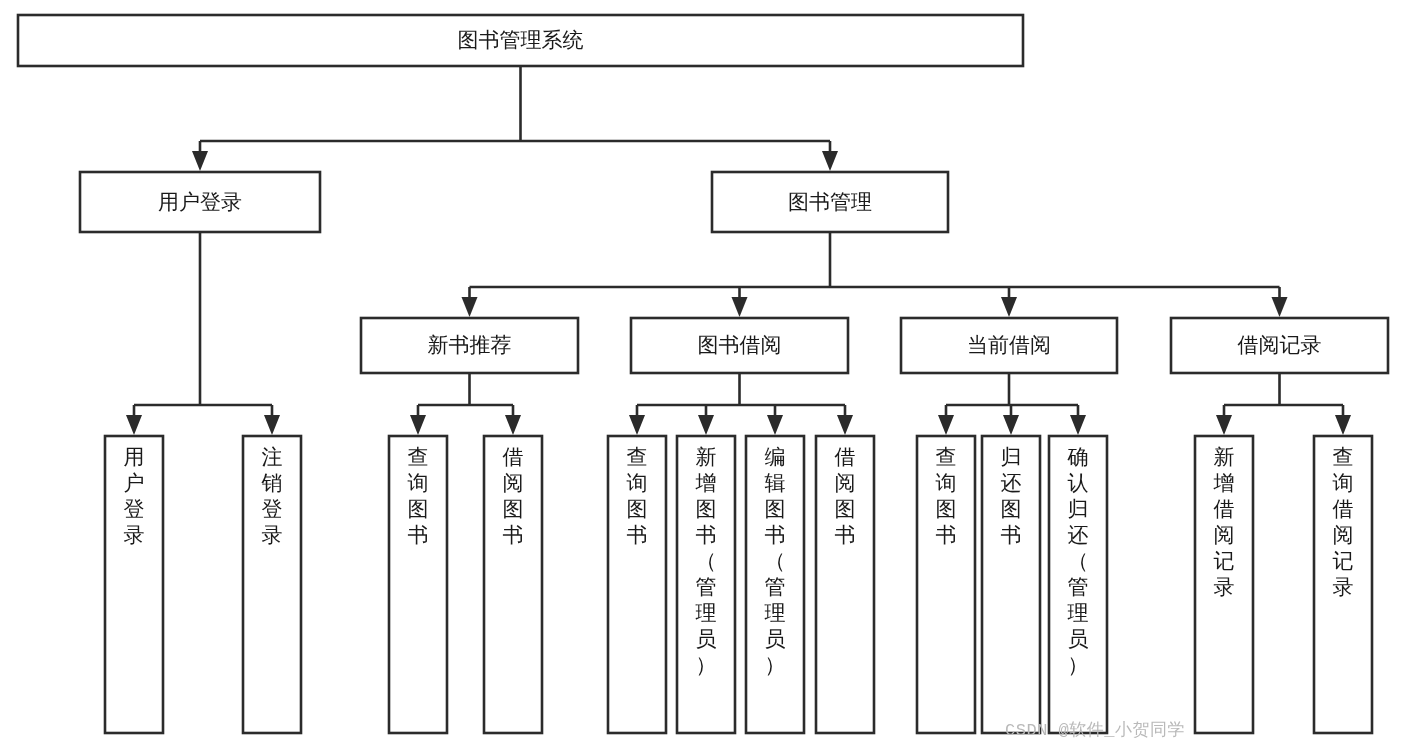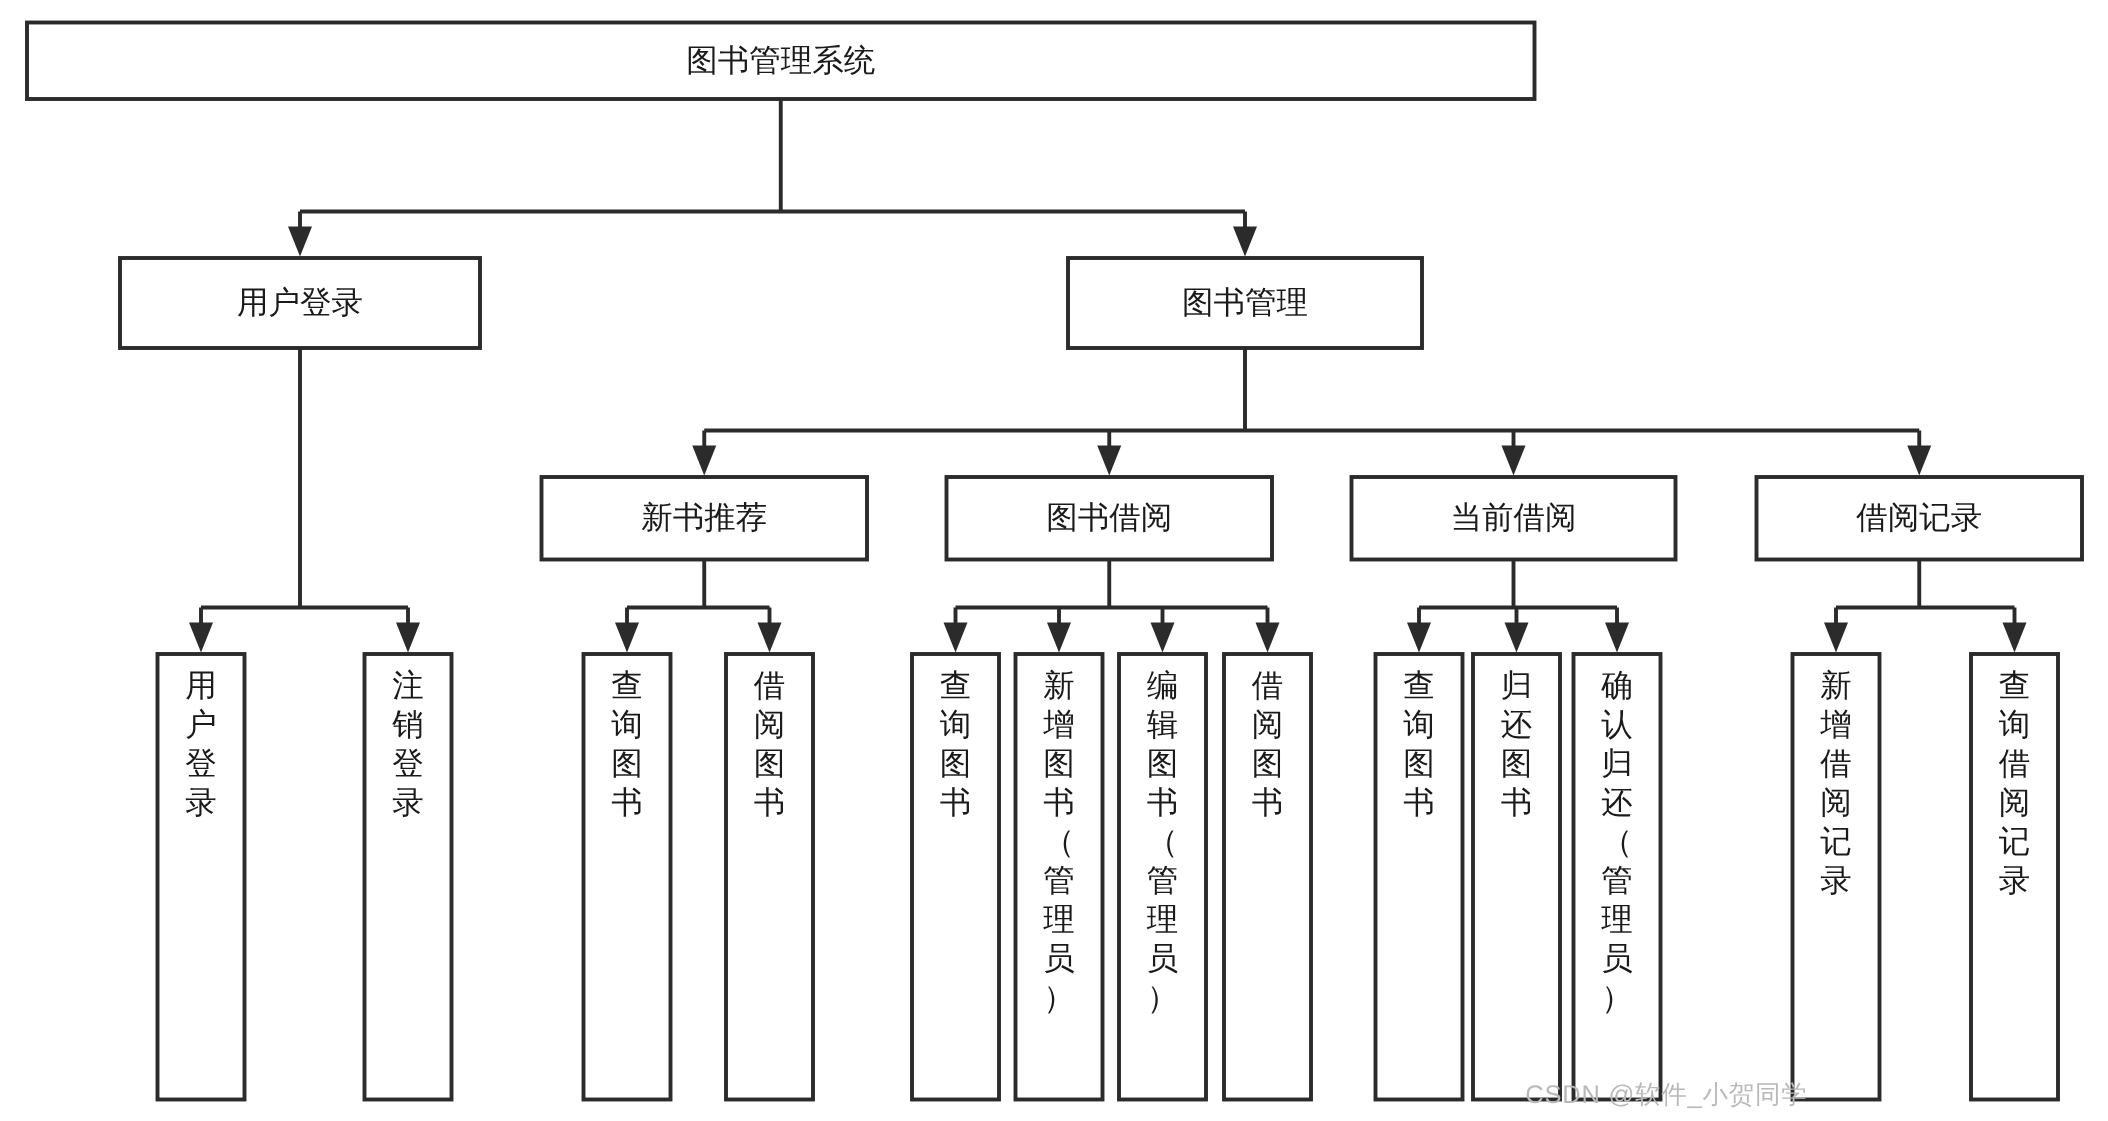--- a/index.html
+++ b/index.html
@@ -50,23 +50,23 @@
     dominant-baseline: middle;
   }
   .node-label-v {
     font-family: "Liberation Sans", "DejaVu Sans", sans-serif;
     font-size: 21px;
     fill: #1a1a1a;
     text-anchor: middle;
   }
   .watermark-text {
     position: absolute;
-    right: 0;
+    right: 20px;
     bottom: 6px;
-    font-family: Liberation Sans, sans-serif;
+    font-family: Liberation Mono, monospace;
     font-size: 17px;
     color: #b9b9b9;
     white-space: nowrap;
     letter-spacing: 0.5px;
     pointer-events: none;
     margin-left: 20px;
   }
 </style>
 </head>
 <body>

